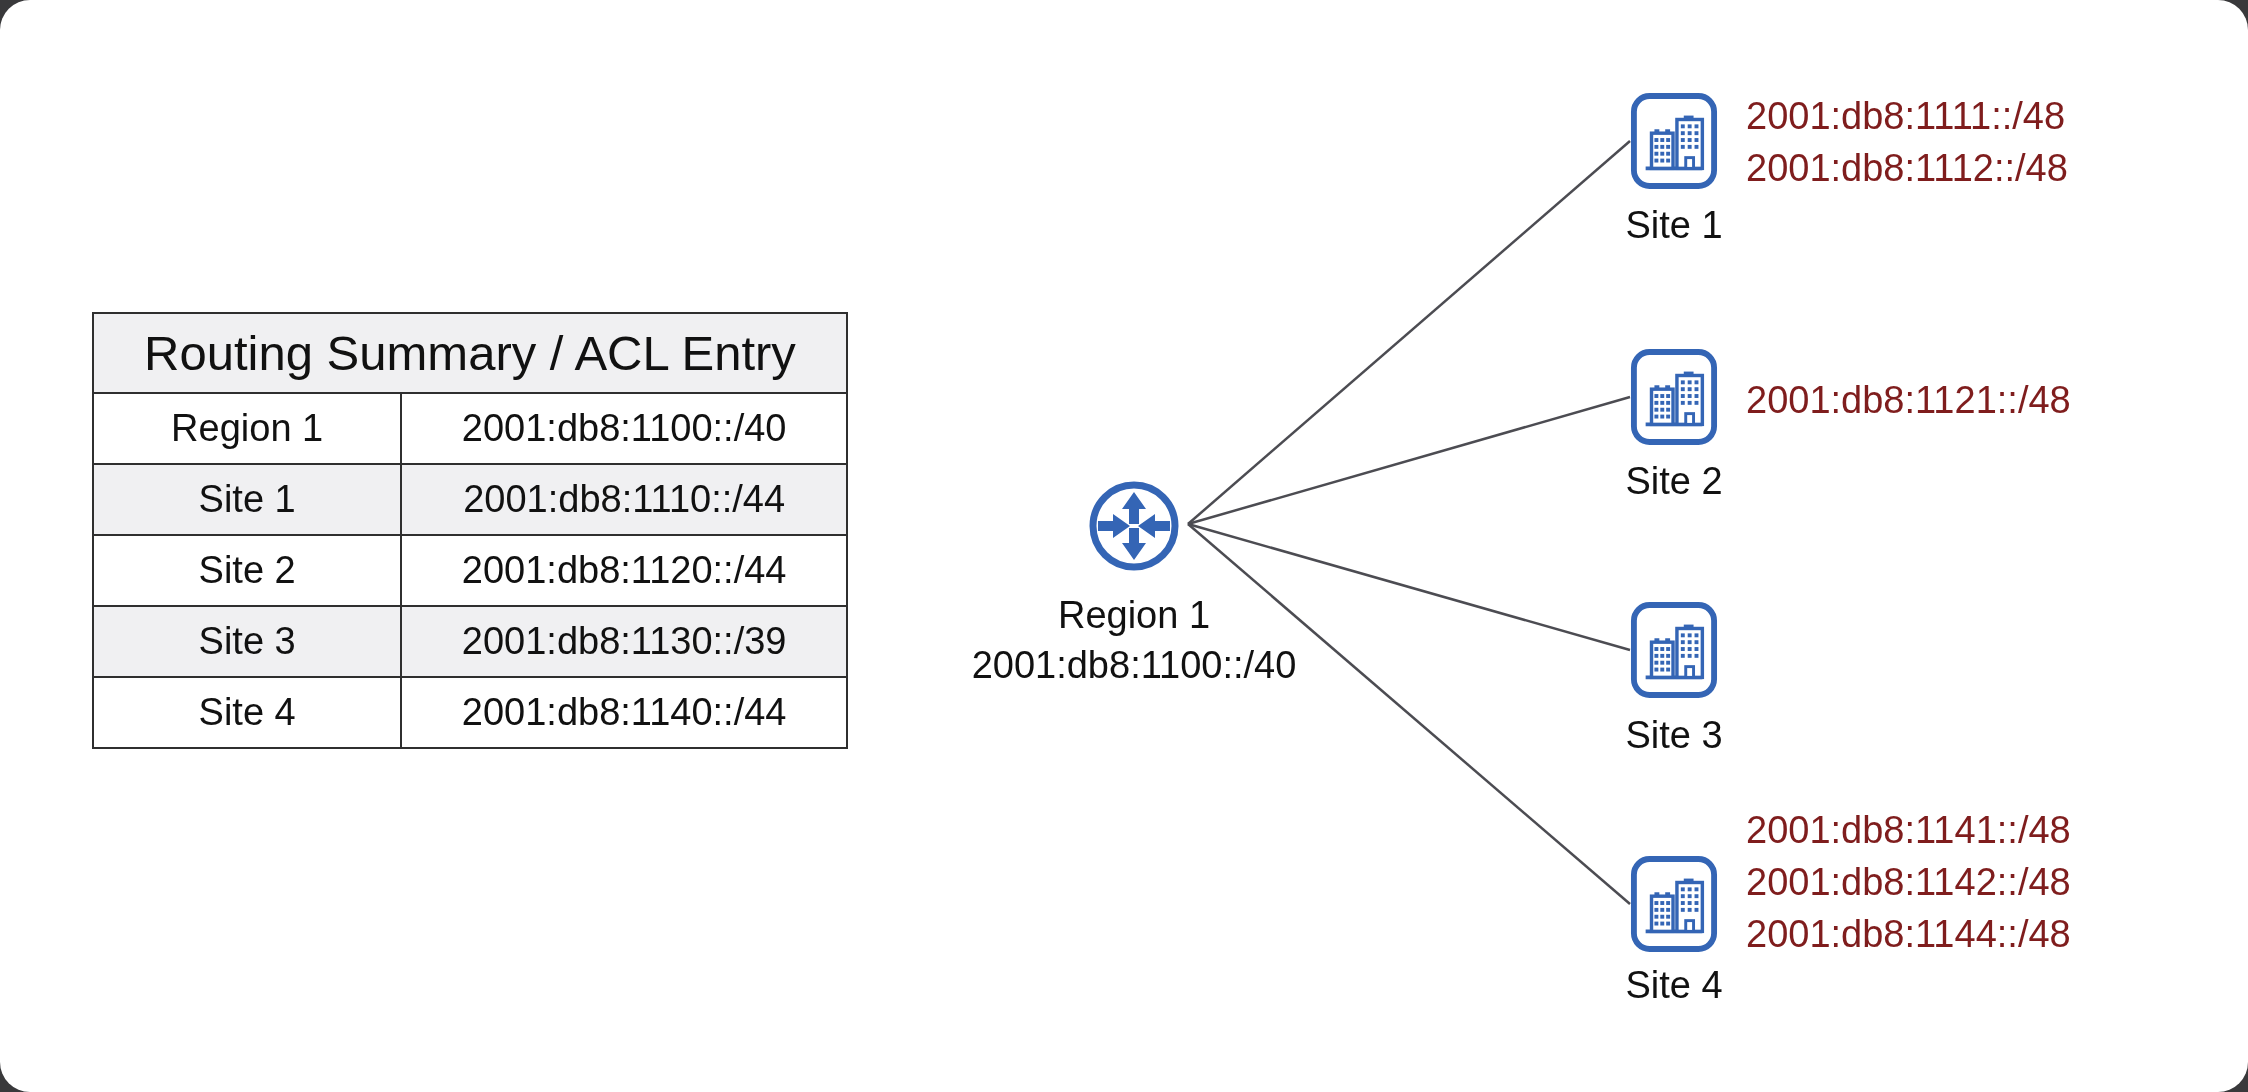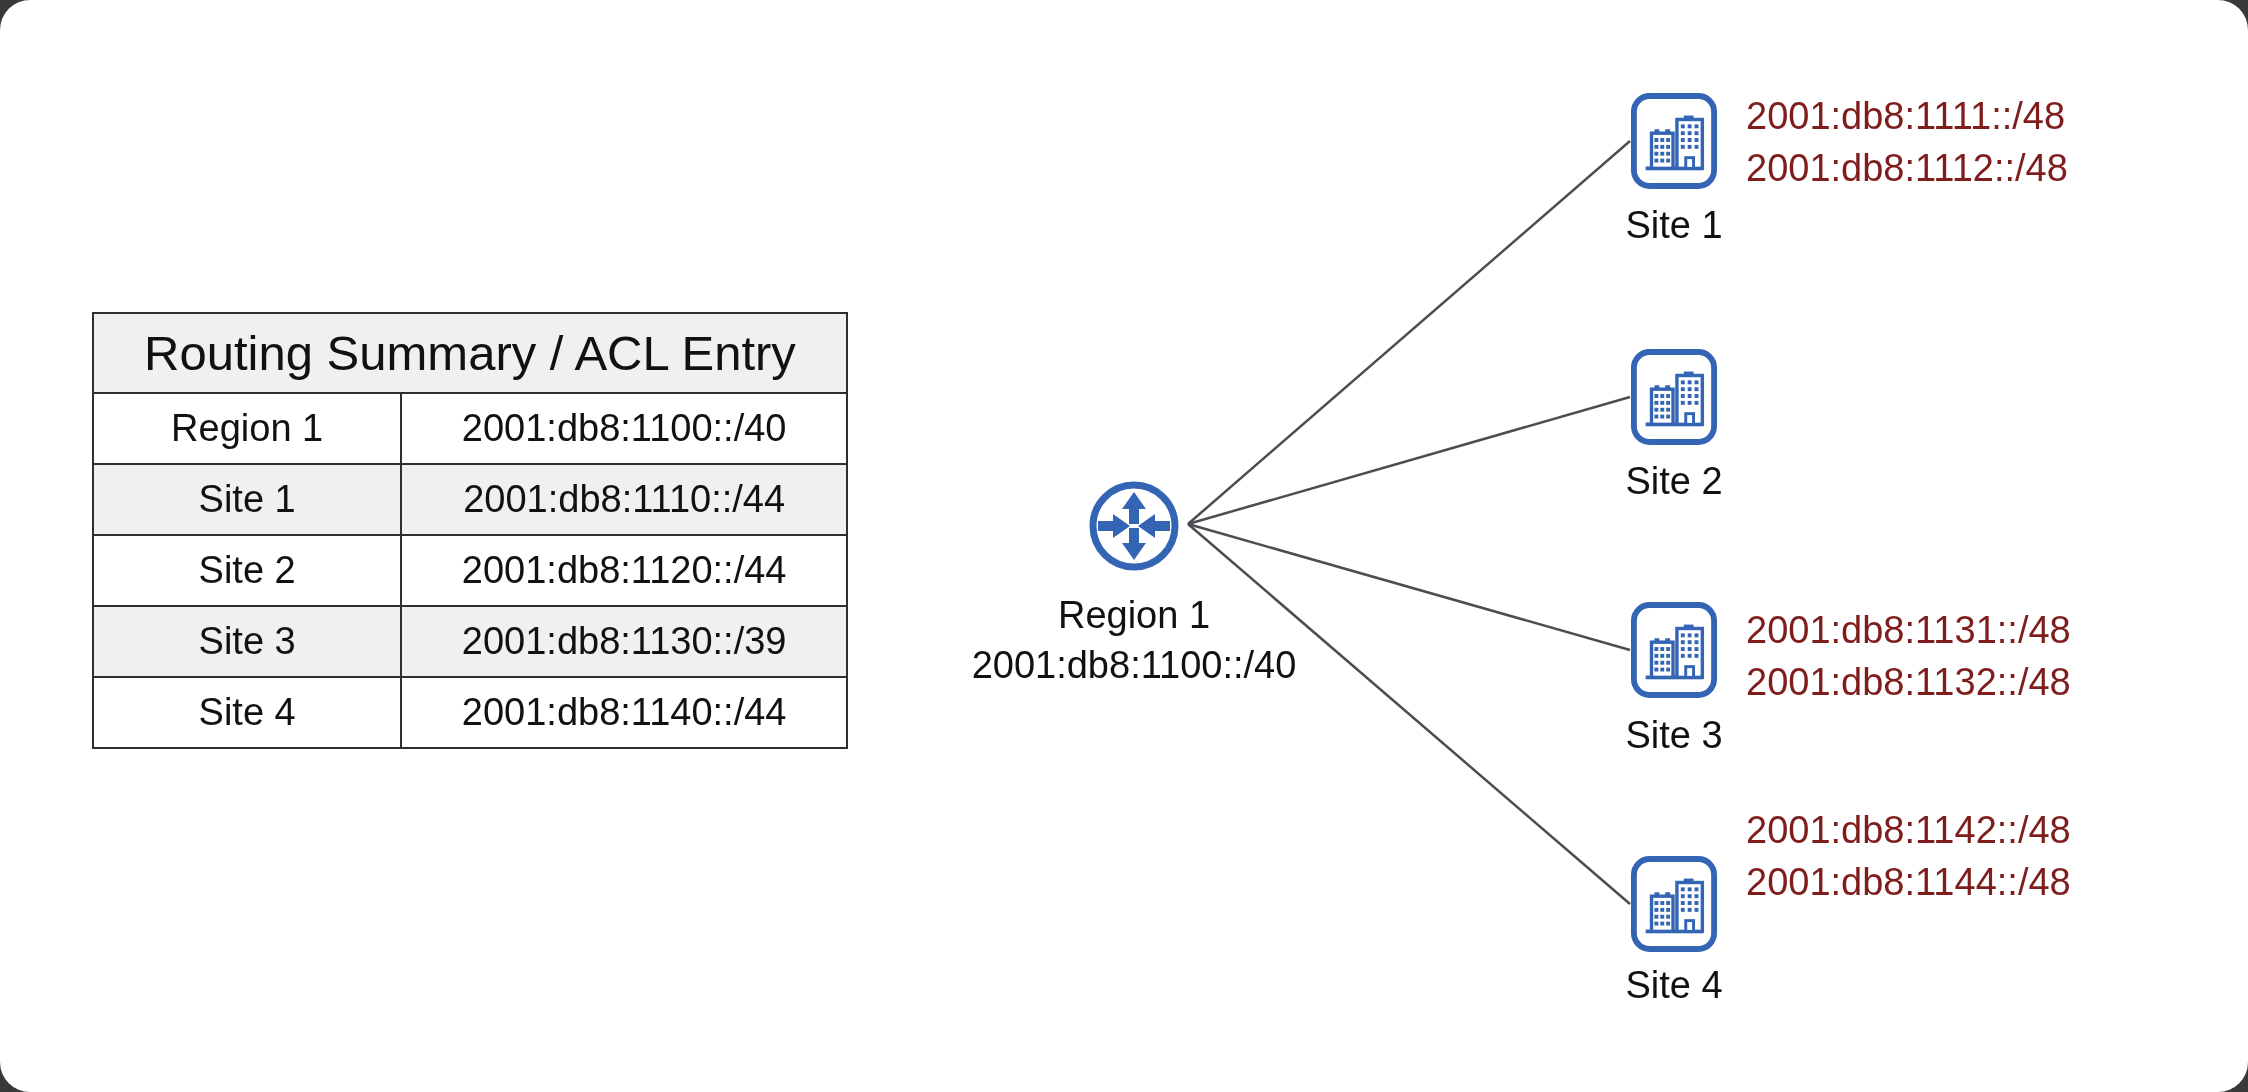--- a/index.html
+++ b/index.html
@@ -226,20 +226,23 @@
       <rect x="52" y="47" width="4" height="4" fill="#3465b5"></rect>
         <rect x="59" y="47" width="4" height="4" fill="#3465b5"></rect>
         <rect x="66" y="47" width="4" height="4" fill="#3465b5"></rect>
       <rect x="52" y="54" width="4" height="4" fill="#3465b5"></rect>
         <rect x="59" y="54" width="4" height="4" fill="#3465b5"></rect>
         <rect x="66" y="54" width="4" height="4" fill="#3465b5"></rect>
       <rect x="57" y="67" width="8" height="11" fill="#ffffff" stroke="#3465b5" stroke-width="3"></rect>
     </svg>
   </div>
   <div class="node-label site-label" style="top:456px">Site 2</div>
+  <div class="prefix-block" style="top:374px">
+    <div>2001:db8:1121::/48</div>
+  </div>
 
   <div class="node-icon site-icon-box" style="top:601px">
     <svg viewBox="0 0 90 100" width="88" height="98">
       <rect x="4" y="4" width="82" height="92" rx="16" fill="#ffffff" stroke="#3465b5" stroke-width="6"></rect>
       <line x1="16" y1="78" x2="74" y2="78" stroke="#3465b5" stroke-width="4"></line>
       <rect x="22" y="42" width="22" height="36" fill="#ffffff" stroke="#3465b5" stroke-width="3.5"></rect>
       <rect x="25" y="38" width="5" height="4" fill="#3465b5"></rect>
         <rect x="36" y="38" width="5" height="4" fill="#3465b5"></rect>
       <rect x="25" y="47" width="4" height="4" fill="#3465b5"></rect>
         <rect x="31" y="47" width="4" height="4" fill="#3465b5"></rect>
@@ -264,24 +267,20 @@
       <rect x="52" y="47" width="4" height="4" fill="#3465b5"></rect>
         <rect x="59" y="47" width="4" height="4" fill="#3465b5"></rect>
         <rect x="66" y="47" width="4" height="4" fill="#3465b5"></rect>
       <rect x="52" y="54" width="4" height="4" fill="#3465b5"></rect>
         <rect x="59" y="54" width="4" height="4" fill="#3465b5"></rect>
         <rect x="66" y="54" width="4" height="4" fill="#3465b5"></rect>
       <rect x="57" y="67" width="8" height="11" fill="#ffffff" stroke="#3465b5" stroke-width="3"></rect>
     </svg>
   </div>
   <div class="node-label site-label" style="top:710px">Site 3</div>
-  <div class="prefix-block" style="top:604px">
-    <div>2001:db8:1131::/48</div>
-    <div>2001:db8:1132::/48</div>
-  </div>
 
   <div class="node-icon site-icon-box" style="top:855px">
     <svg viewBox="0 0 90 100" width="88" height="98">
       <rect x="4" y="4" width="82" height="92" rx="16" fill="#ffffff" stroke="#3465b5" stroke-width="6"></rect>
       <line x1="16" y1="78" x2="74" y2="78" stroke="#3465b5" stroke-width="4"></line>
       <rect x="22" y="42" width="22" height="36" fill="#ffffff" stroke="#3465b5" stroke-width="3.5"></rect>
       <rect x="25" y="38" width="5" height="4" fill="#3465b5"></rect>
         <rect x="36" y="38" width="5" height="4" fill="#3465b5"></rect>
       <rect x="25" y="47" width="4" height="4" fill="#3465b5"></rect>
         <rect x="31" y="47" width="4" height="4" fill="#3465b5"></rect>
@@ -307,17 +306,18 @@
         <rect x="59" y="47" width="4" height="4" fill="#3465b5"></rect>
         <rect x="66" y="47" width="4" height="4" fill="#3465b5"></rect>
       <rect x="52" y="54" width="4" height="4" fill="#3465b5"></rect>
         <rect x="59" y="54" width="4" height="4" fill="#3465b5"></rect>
         <rect x="66" y="54" width="4" height="4" fill="#3465b5"></rect>
       <rect x="57" y="67" width="8" height="11" fill="#ffffff" stroke="#3465b5" stroke-width="3"></rect>
     </svg>
   </div>
   <div class="node-label site-label" style="top:960px">Site 4</div>
   <div class="prefix-block" style="top:804px">
+    <div>2001:db8:1141::/48</div>
     <div>2001:db8:1142::/48</div>
     <div>2001:db8:1144::/48</div>
   </div>
 
 </div>
 
 </body></html>

